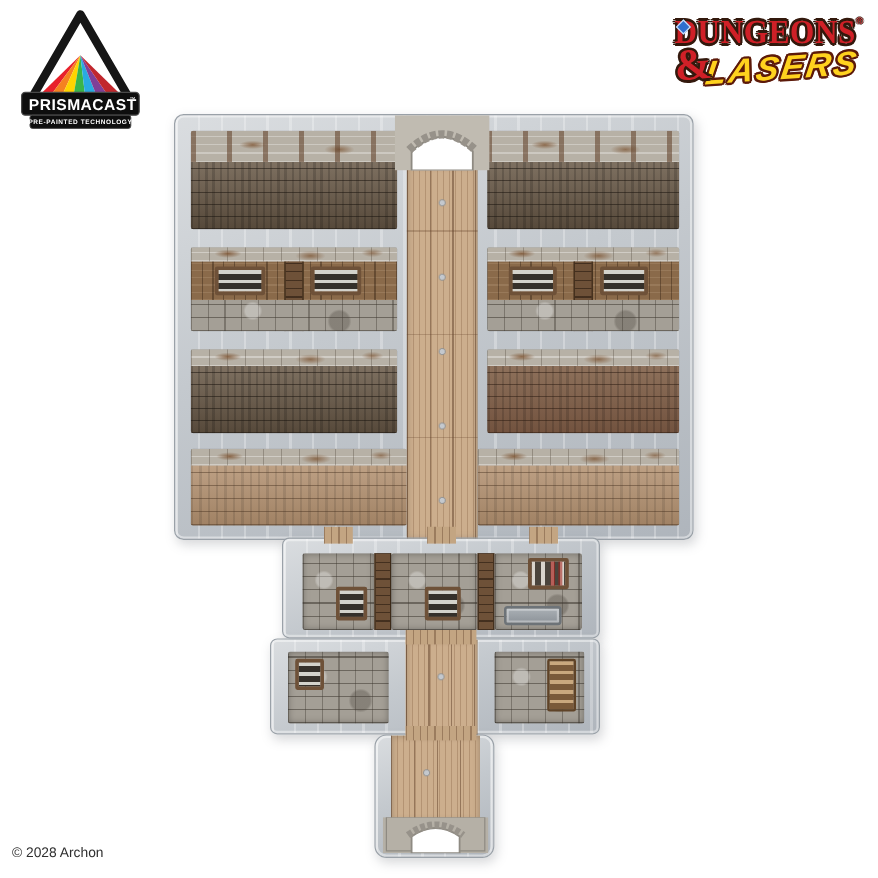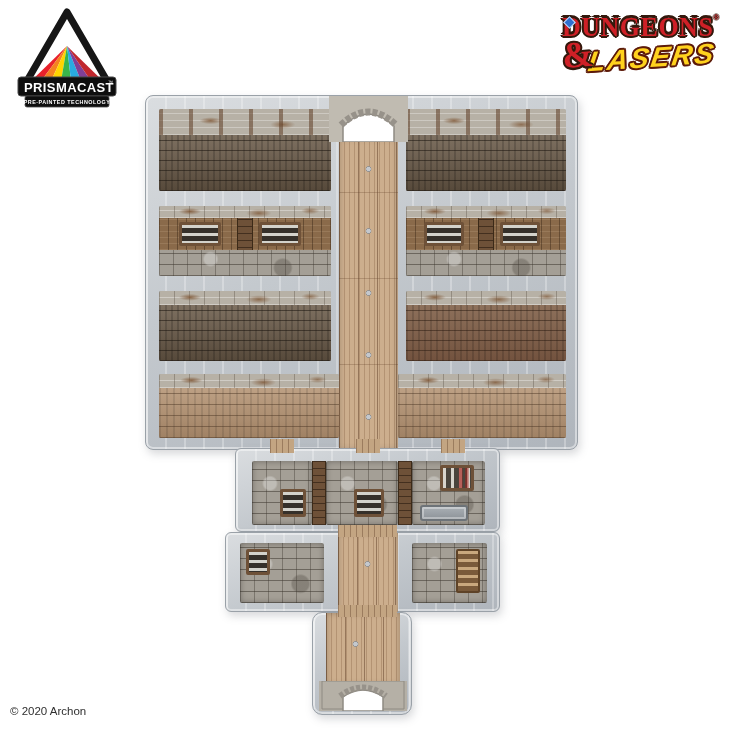--- a/index.html
+++ b/index.html
@@ -279,15 +279,15 @@
       </svg>
     </div>
 
     <div class="door" style="left:125px;top:344px;width:24px;height:14px;"></div>
     <div class="door" style="left:211px;top:344px;width:24px;height:14px;"></div>
     <div class="door" style="left:296px;top:344px;width:24px;height:14px;"></div>
     <div class="door" style="left:193px;top:430px;width:59px;height:12px;"></div>
     <div class="door" style="left:193px;top:510px;width:59px;height:12px;"></div>
   </div>
 
-  <div class="copyright">© 2020 Archon</div>
+  <div class="copyright">© 2028 Archon</div>
 
 </div>
 
 </body></html>

